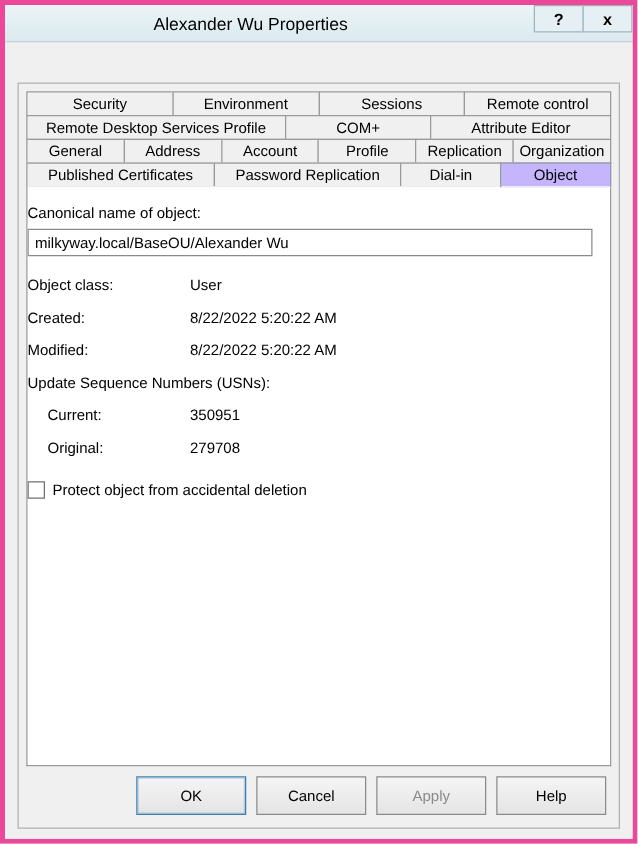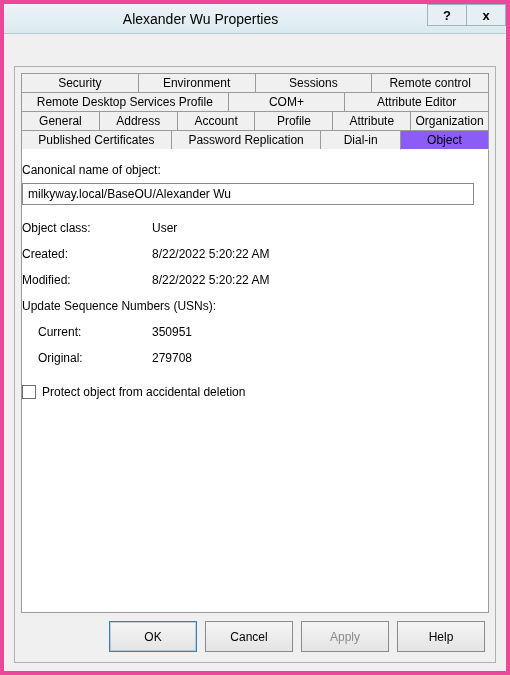--- a/index.html
+++ b/index.html
@@ -97,21 +97,21 @@
       overflow: hidden;
       text-overflow: ellipsis;
     }
     .tab:first-child {
       margin-left: 0;
     }
     .tab-row:first-child .tab {
       margin-top: 0;
     }
     .tab.active {
-      background: #8b5cf6;
+      background: #c4b5fd;
       border-bottom: 1px solid #ffffff;
       position: relative;
       z-index: 2;
     }
     .tab-content {
       border: 1px solid #9a9a9a;
       border-top: none;
       background: #ffffff;
       margin-top: -1px;
       flex: 1;
@@ -240,21 +240,21 @@
         <div class="tab-row row2">
           <div class="tab c1">Remote Desktop Services Profile</div>
           <div class="tab c2">COM+</div>
           <div class="tab c3">Attribute Editor</div>
         </div>
         <div class="tab-row row3">
           <div class="tab">General</div>
           <div class="tab">Address</div>
           <div class="tab">Account</div>
           <div class="tab">Profile</div>
-          <div class="tab">Attribute</div>
+          <div class="tab">Replication</div>
           <div class="tab">Organization</div>
         </div>
         <div class="tab-row row4 last-row">
           <div class="tab c1">Published Certificates</div>
           <div class="tab c3">Password Replication</div>
           <div class="tab c4">Dial-in</div>
           <div class="tab c5 active">Object</div>
         </div>
       </div>
 

